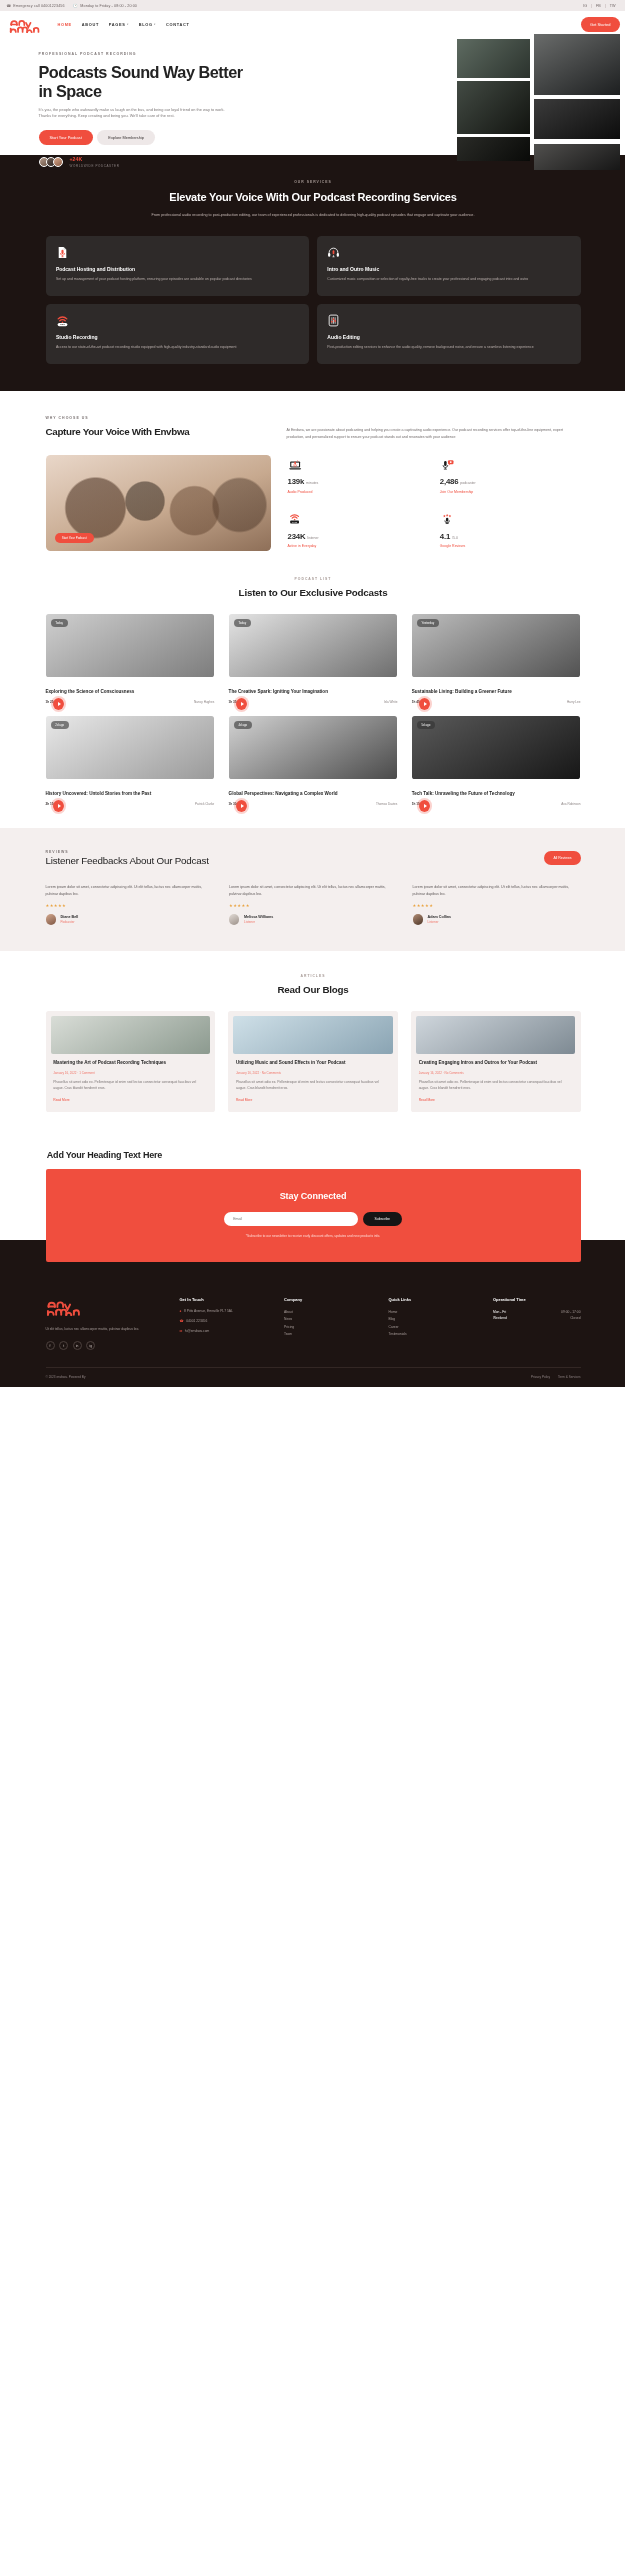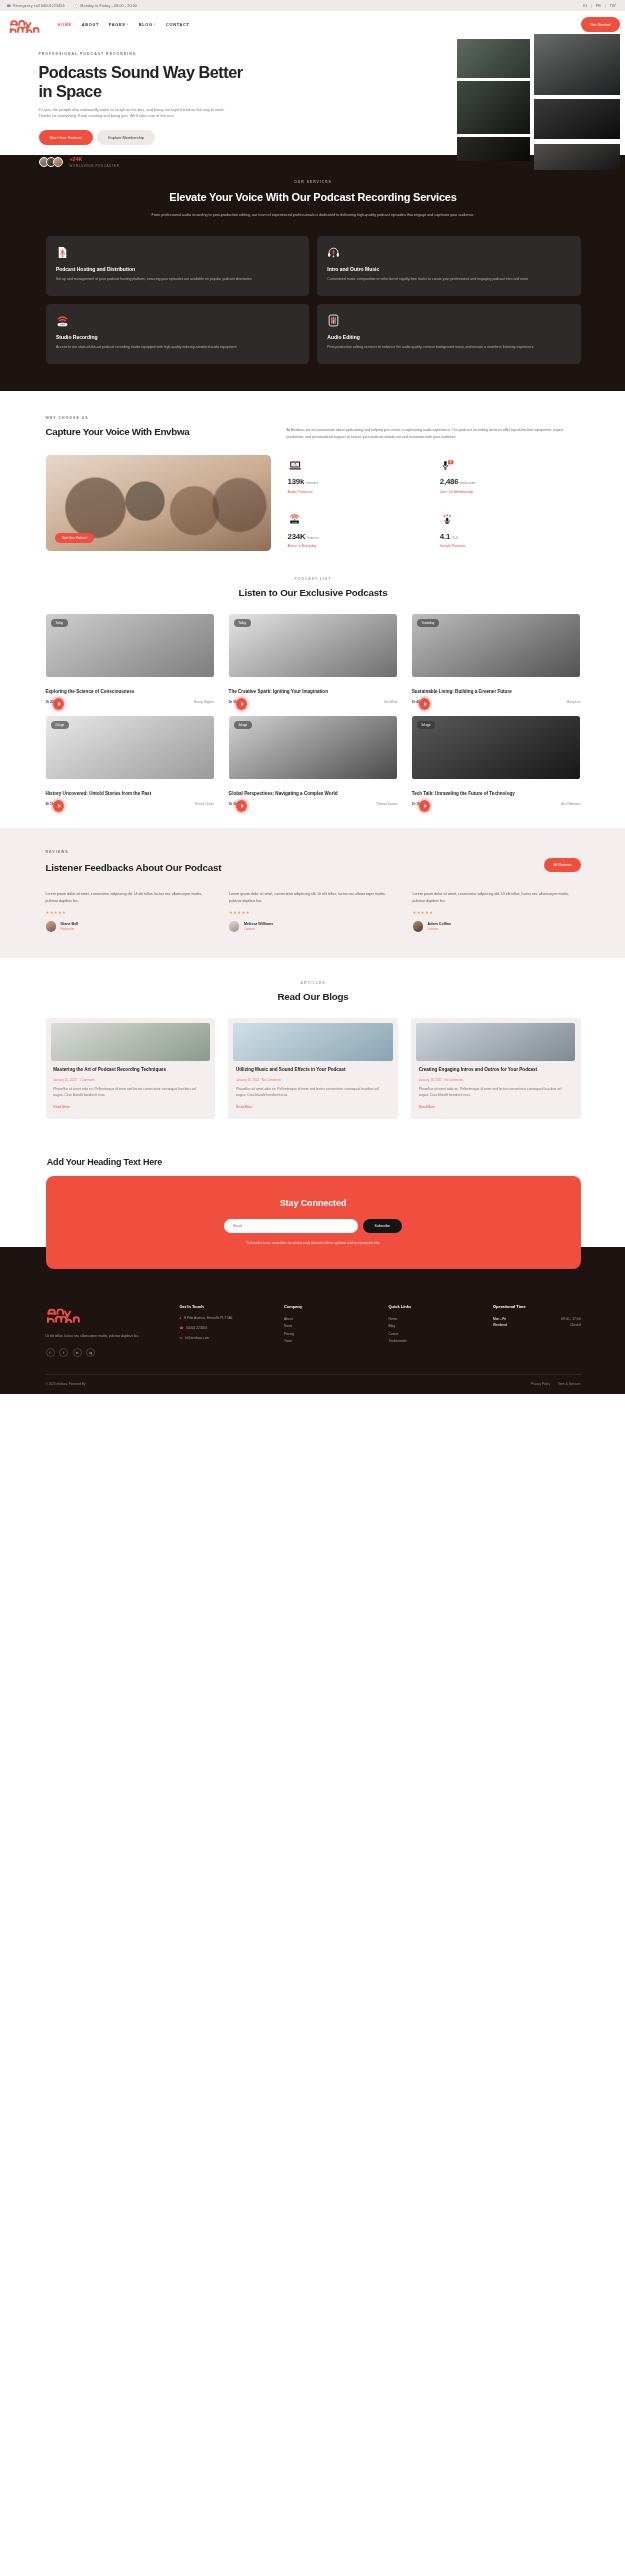--- a/index.html
+++ b/index.html
@@ -110,21 +110,21 @@
   .t1{background:linear-gradient(150deg,#cfcfcf,#7d7d7d)}
   .t2{background:linear-gradient(150deg,#e4e4e4,#6e6e6e)}
   .t3{background:linear-gradient(150deg,#bdbdbd,#525252)}
   .t4{background:linear-gradient(150deg,#e8e8e8,#9a9a9a)}
   .t5{background:linear-gradient(150deg,#d3d3d3,#4a4a4a)}
   .t6{background:linear-gradient(150deg,#5a5a5a,#171717)}
   
   .reviews{background:#f4efee;padding:22px 0 26px}
   .reviews .wrap{width:535px}
   .rev-head{display:flex;align-items:flex-end;justify-content:space-between}
-  .reviews h2{font-size:9.8px;line-height:1.22;color:#232323;margin-top:8px;letter-spacing:-0.2px;font-weight:bold}
+  .reviews h2{font-size:9.8px;line-height:1.22;color:#232323;margin-top:1px;letter-spacing:-0.2px;font-weight:normal}
   .btn-allrev{background:#f04e3e;color:#fff;border:none;border-radius:13px;font-size:3.5px;padding:4.6px 9px;cursor:pointer;font-family:inherit;margin-bottom:2.6px}
   .rev-grid{display:grid;grid-template-columns:repeat(3,1fr);gap:15.6px;margin-top:17px}
   .rev-card p{font-size:3.6px;line-height:1.85;color:#5f5959}
   .stars{color:#e9a13b;font-size:4.2px;letter-spacing:0.4px;margin-top:5.9px}
   .rev-person{display:flex;align-items:center;gap:4.6px;margin-top:5.9px}
   .rev-av{width:10.4px;height:10.4px;border-radius:50%;}
   .ra1{background:linear-gradient(150deg,#d5a98f,#7d5542)}
   .ra2{background:linear-gradient(150deg,#e3dcd6,#9b9089)}
   .ra3{background:linear-gradient(150deg,#b38e76,#4c3527)}
   .rev-name{font-size:3.7px;color:#2b2b2b;font-weight:bold}
@@ -142,21 +142,21 @@
   .blog-body{padding:6.5px 7.8px 0}
   .blog-card h3{font-size:4.6px;line-height:1.42;color:#232323;font-weight:bold}
   .blog-date{font-size:3px;color:#f0766a;margin-top:3.9px}
   .blog-card p{font-size:3.4px;line-height:1.8;color:#7b7575;margin-top:4.6px}
   .readmore{display:inline-block;font-size:3.3px;color:#f04e3e;margin-top:5.9px;text-decoration:none;cursor:pointer}
   
   .nlsec{background:#fff;padding:13px 0 0;position:relative}
   .nlsec .wrap{width:535px}
   .nl-heading{font-size:9px;color:#232323;letter-spacing:-0.2px;font-weight:bold;padding-left:1.3px}
   .nl-band-holder{margin-top:9px;position:relative;z-index:2}
-  .nl-band{background:#f04e3e;border-radius:8px;padding:22px 0 23.5px;text-align:center}
+  .nl-band{background:#f04e3e;border-radius:2px;padding:22px 0 23.5px;text-align:center}
   .nl-band h3{color:#fff;font-size:9px;font-weight:bold;letter-spacing:-0.1px}
   .nl-form{display:flex;gap:4.6px;justify-content:center;margin-top:11px}
   .nl-form input{width:134px;border:none;border-radius:13px;padding:5.2px 9px;font-size:3.5px;
      font-family:inherit;color:#4b4545;background:#fff;outline:none}
   .nl-form button{background:#151515;color:#fff;border:none;border-radius:13px;font-size:3.5px;padding:5.2px 11.7px;cursor:pointer;font-family:inherit}
   .nl-note{color:#ffd9d4;font-size:3.3px;margin-top:8.5px}
   
   .footer{background:#1d1412;padding:37px 0 0;margin-top:-22px;position:relative}
   .footer .wrap{width:535px;padding-top:19.6px}
   .f-cols{display:flex;gap:17px;align-items:flex-start}

